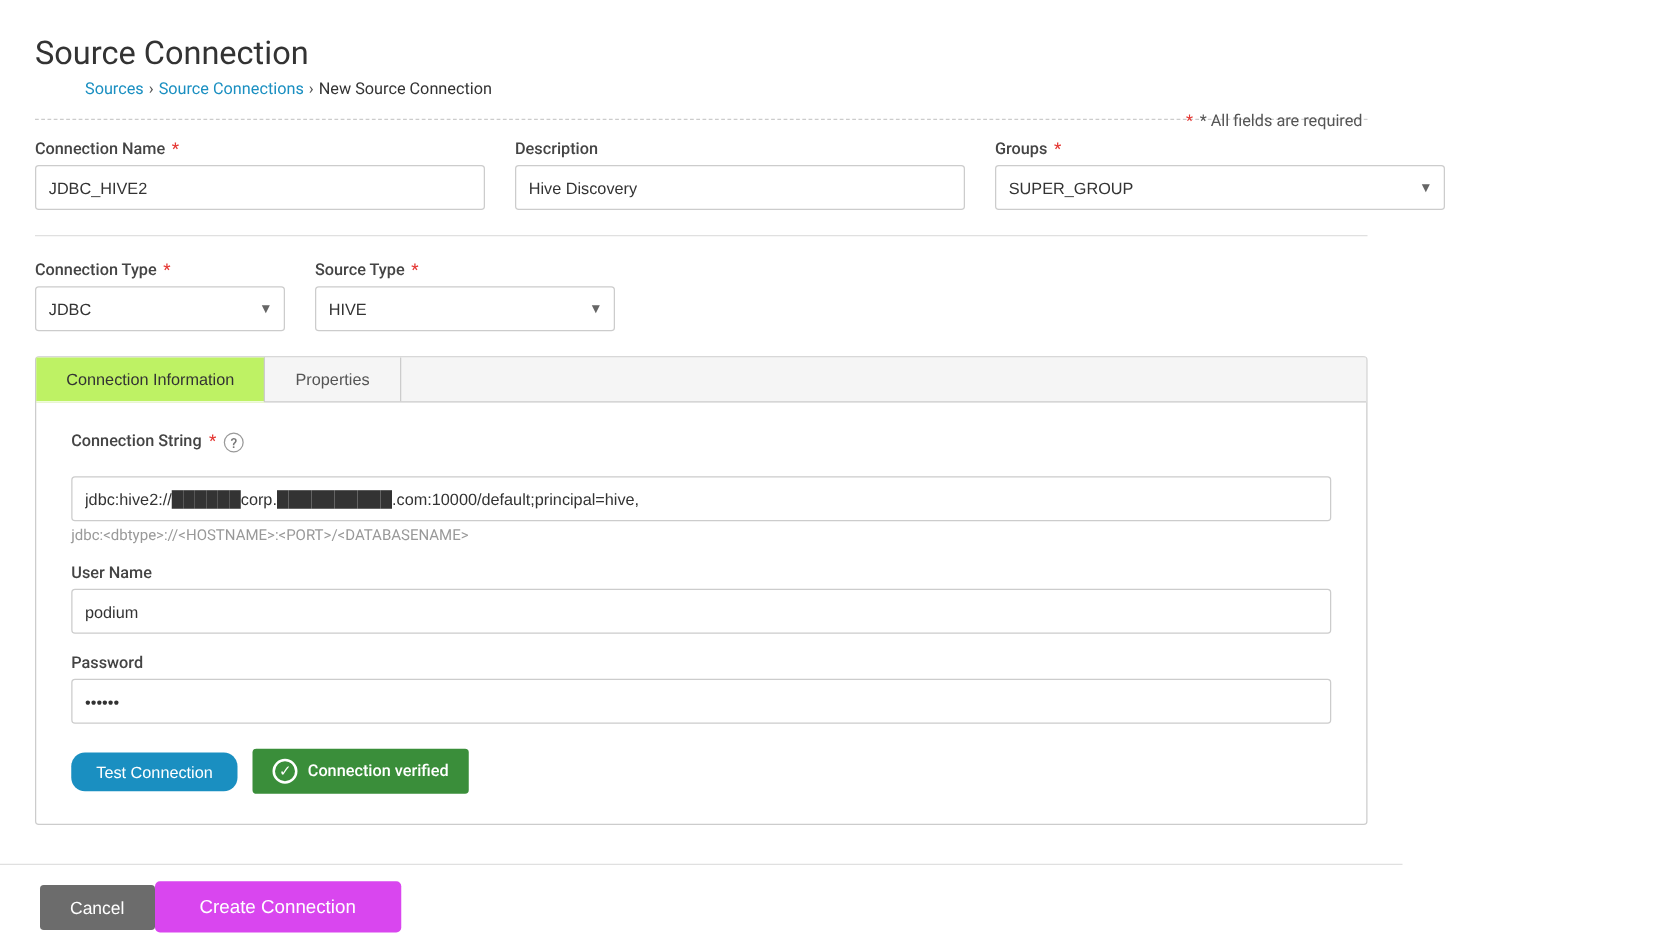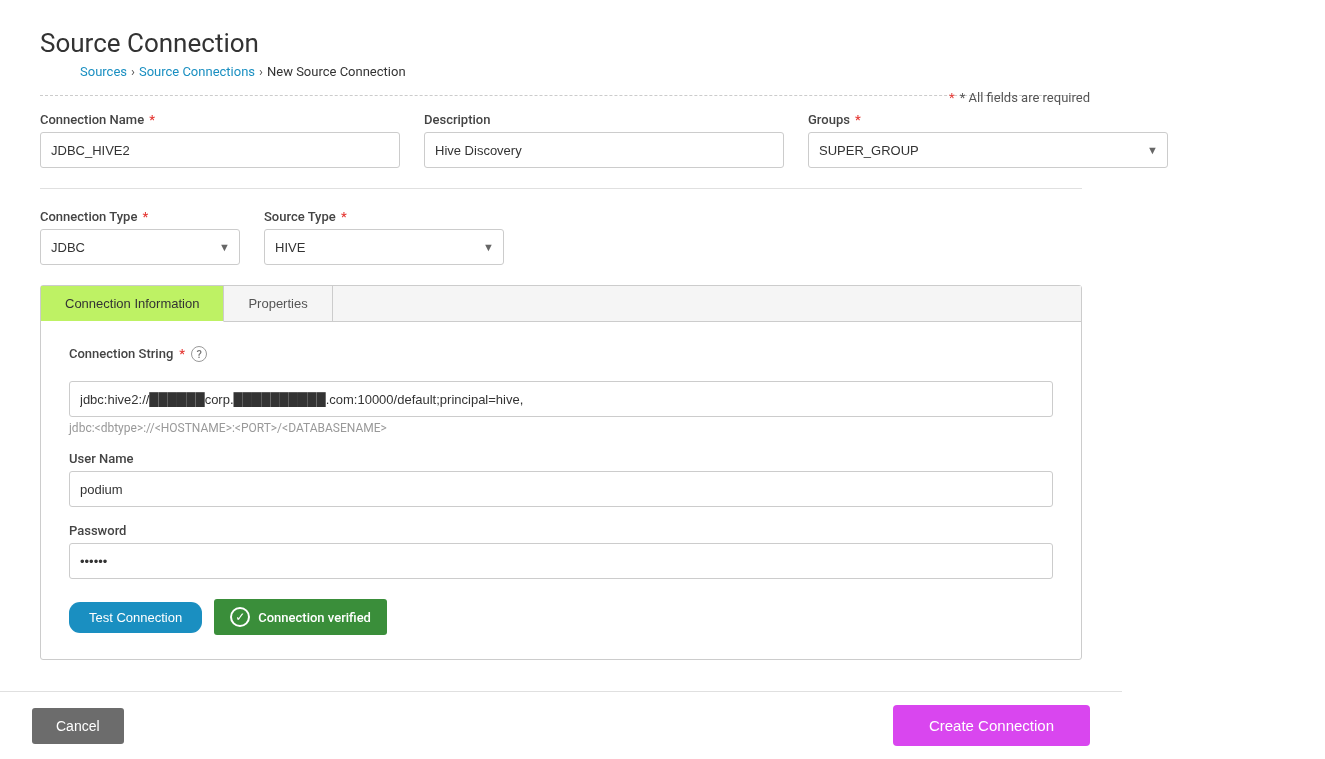--- a/index.html
+++ b/index.html
@@ -5,21 +5,21 @@
     * { box-sizing: border-box; margin: 0; padding: 0; }
     body {
       font-family: -apple-system, BlinkMacSystemFont, 'Segoe UI', Roboto, sans-serif;
       background: #fff;
       color: #333;
       font-size: 14px;
     }
     .page {
       width: 1122px;
       min-height: 759px;
-      padding: 28px 40px;
+      padding: 28px 28px;
       position: relative;
     }
     .page-title {
       font-size: 26px;
       font-weight: 400;
       color: #333;
       margin-bottom: 6px;
     }
     .breadcrumb {
       display: flex;
@@ -246,21 +246,21 @@
     }
     .bottom-bar {
       position: absolute;
       bottom: 0;
       left: 0;
       right: 0;
       height: 68px;
       border-top: 1px solid #e0e0e0;
       display: flex;
       align-items: center;
-      justify-content: space-between;
+      justify-content: flex-start;
       padding: 0 32px;
       background: #fff;
     }
     .btn-cancel {
       background: #6c6c6c;
       color: #fff;
       border: none;
       border-radius: 3px;
       padding: 10px 24px;
       font-size: 14px;

